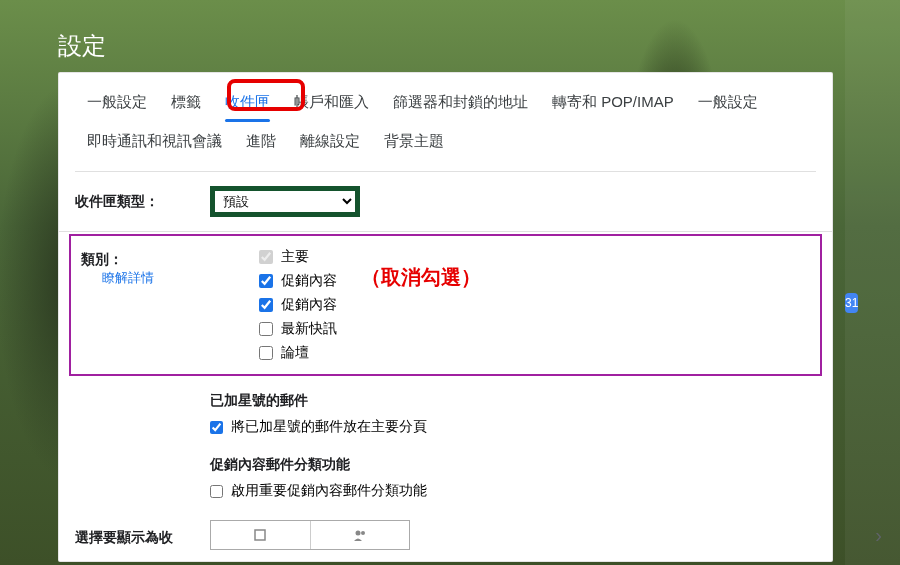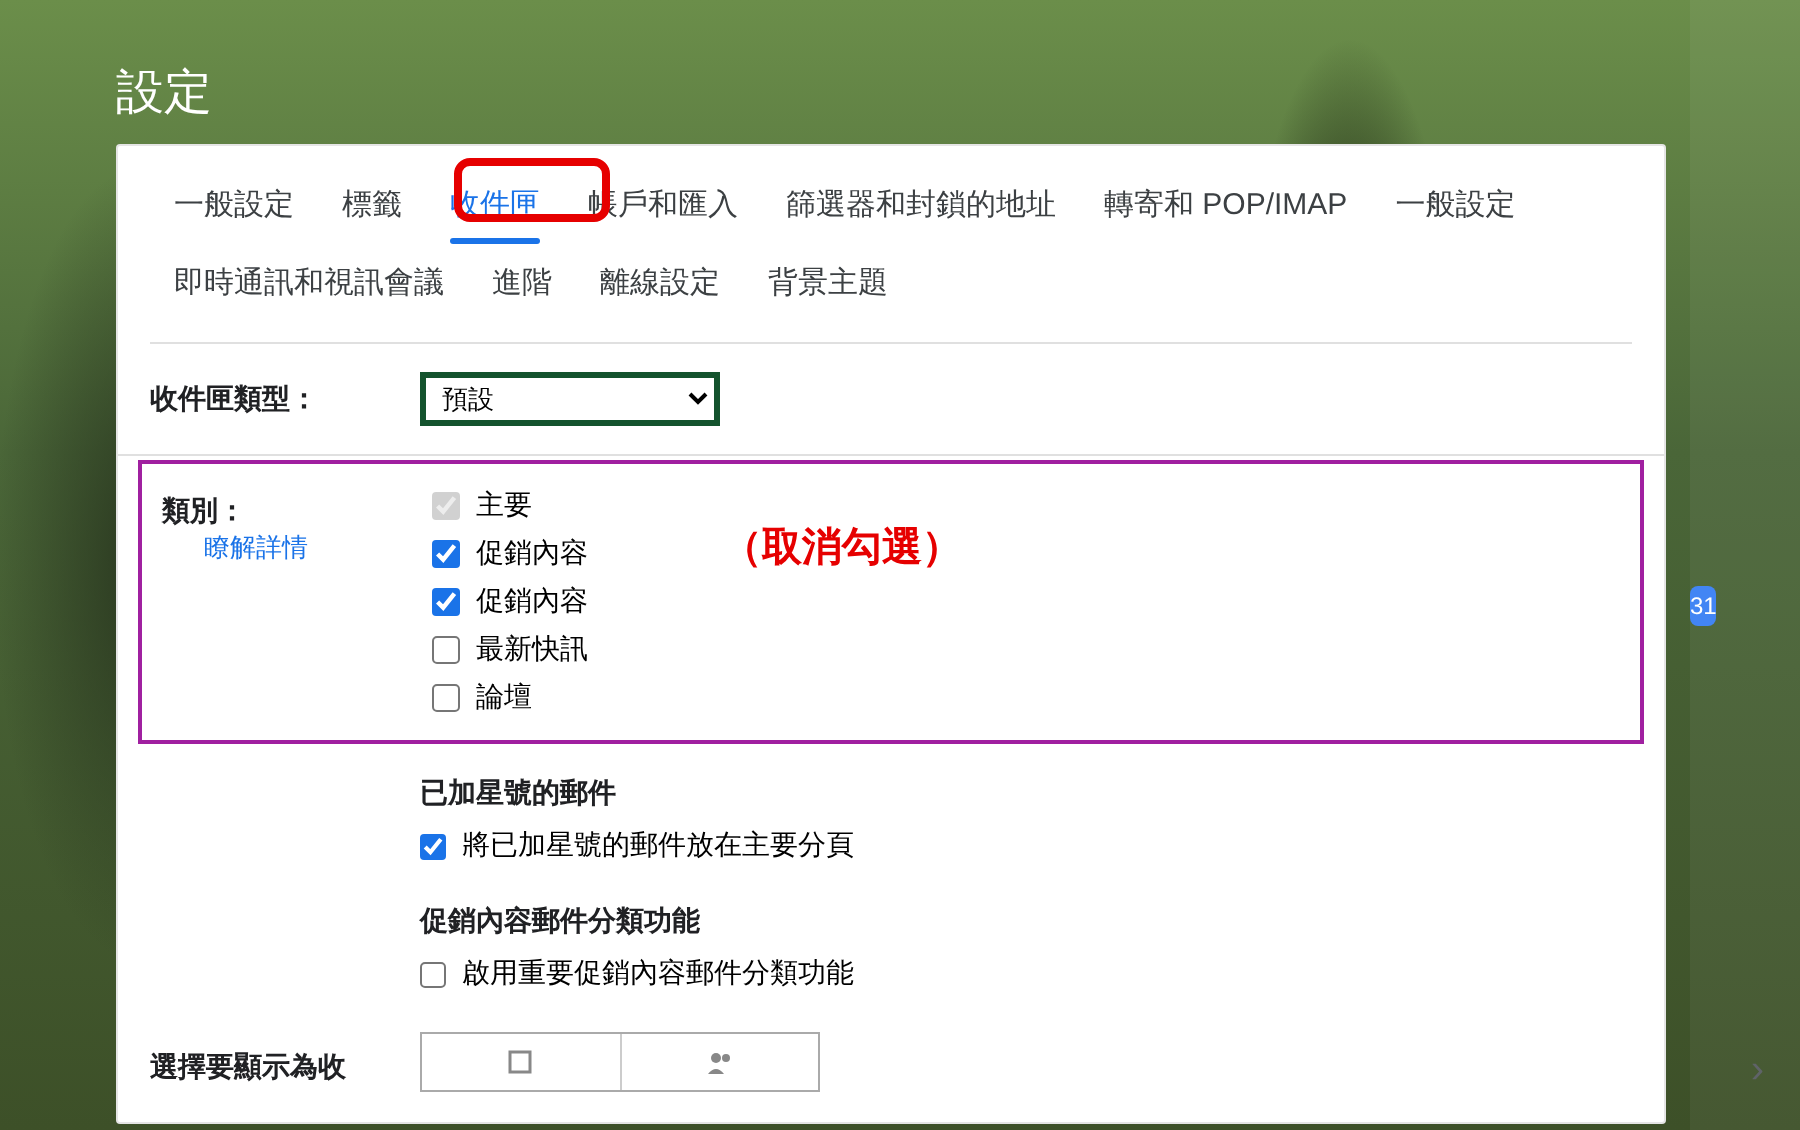--- a/index.html
+++ b/index.html
@@ -97,21 +97,21 @@
       color: #1a73e8;
       font-weight: normal;
       font-size: 13px;
       text-decoration: none;
       margin-left: 21px;
     }
     select {
       font-size: 13px;
       padding: 2px 4px;
       width: 150px;
-      border: 3px solid #14532d;
+      border: 5px solid #14532d;
       background: #fff;
     }
     .categories-box {
       border: 2px solid #a020a0;
       padding: 12px 10px;
       margin: 2px -6px 16px -6px;
       position: relative;
     }
     .cat-list {
       display: flex;
@@ -235,21 +235,21 @@
     <div class="row">
       <div class="row-label">收件匣類型：</div>
       <select>
         <option>預設</option>
       </select>
     </div>
     <hr class="divider" style="margin:0 -16px 0 -16px">
 
     <div class="categories-box">
       <div class="annotation" style="top:28px; left:290px;">（取消勾選）</div>
-      <div class="row" style="margin-bottom:0;">
+      <div class="row" style="margin-bottom:0;gap:43px;">
         <div class="row-label">
           <span>類別：</span><br>
           <a href="#">瞭解詳情</a>
         </div>
         <div class="cat-list">
           <label class="cat-item">
             <input type="checkbox" checked="" disabled="" style="">
             <span>主要</span>
           </label>
           <label class="cat-item">

